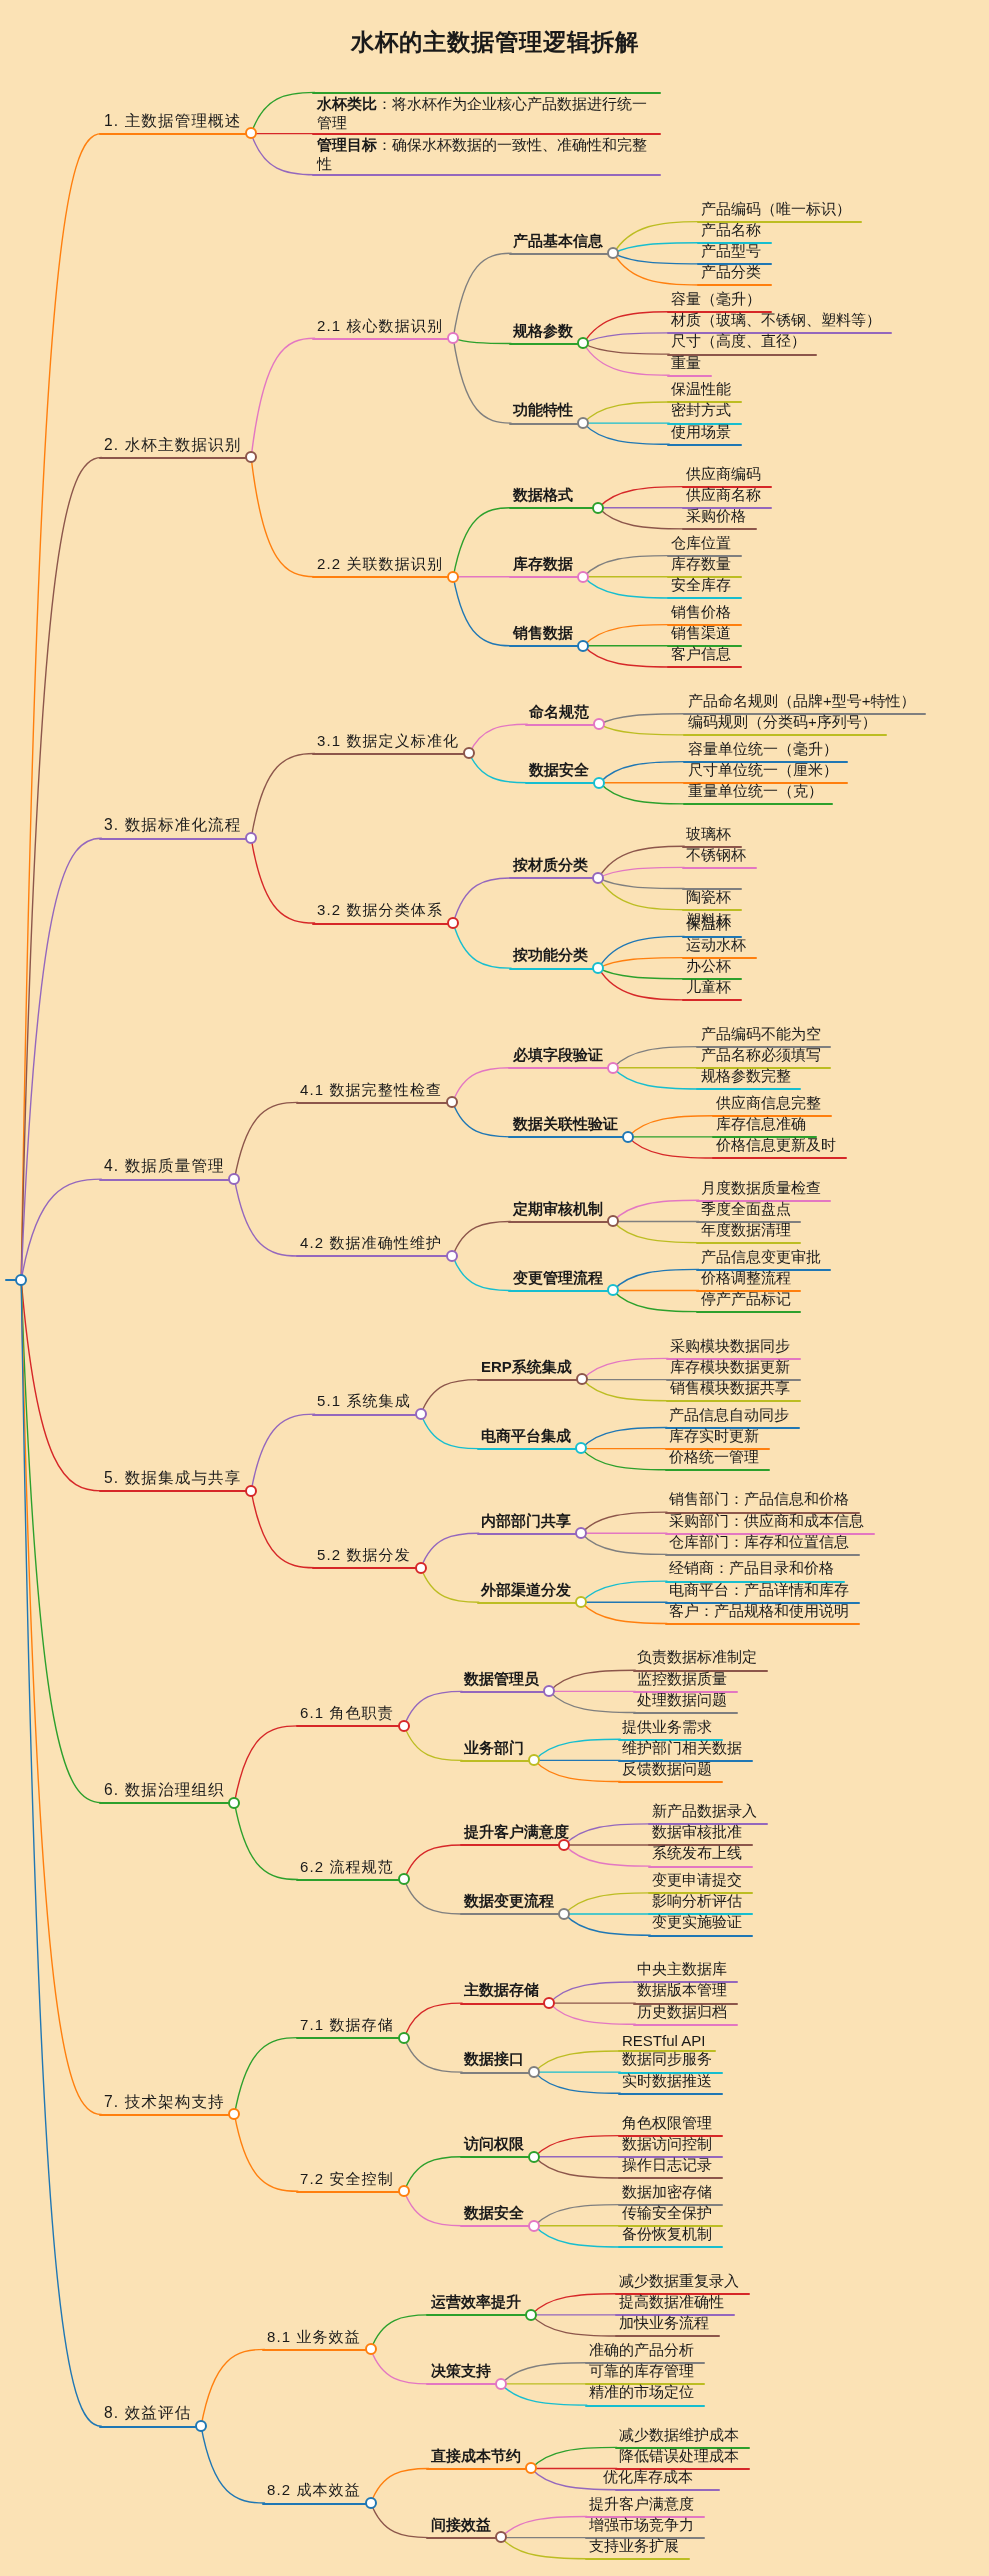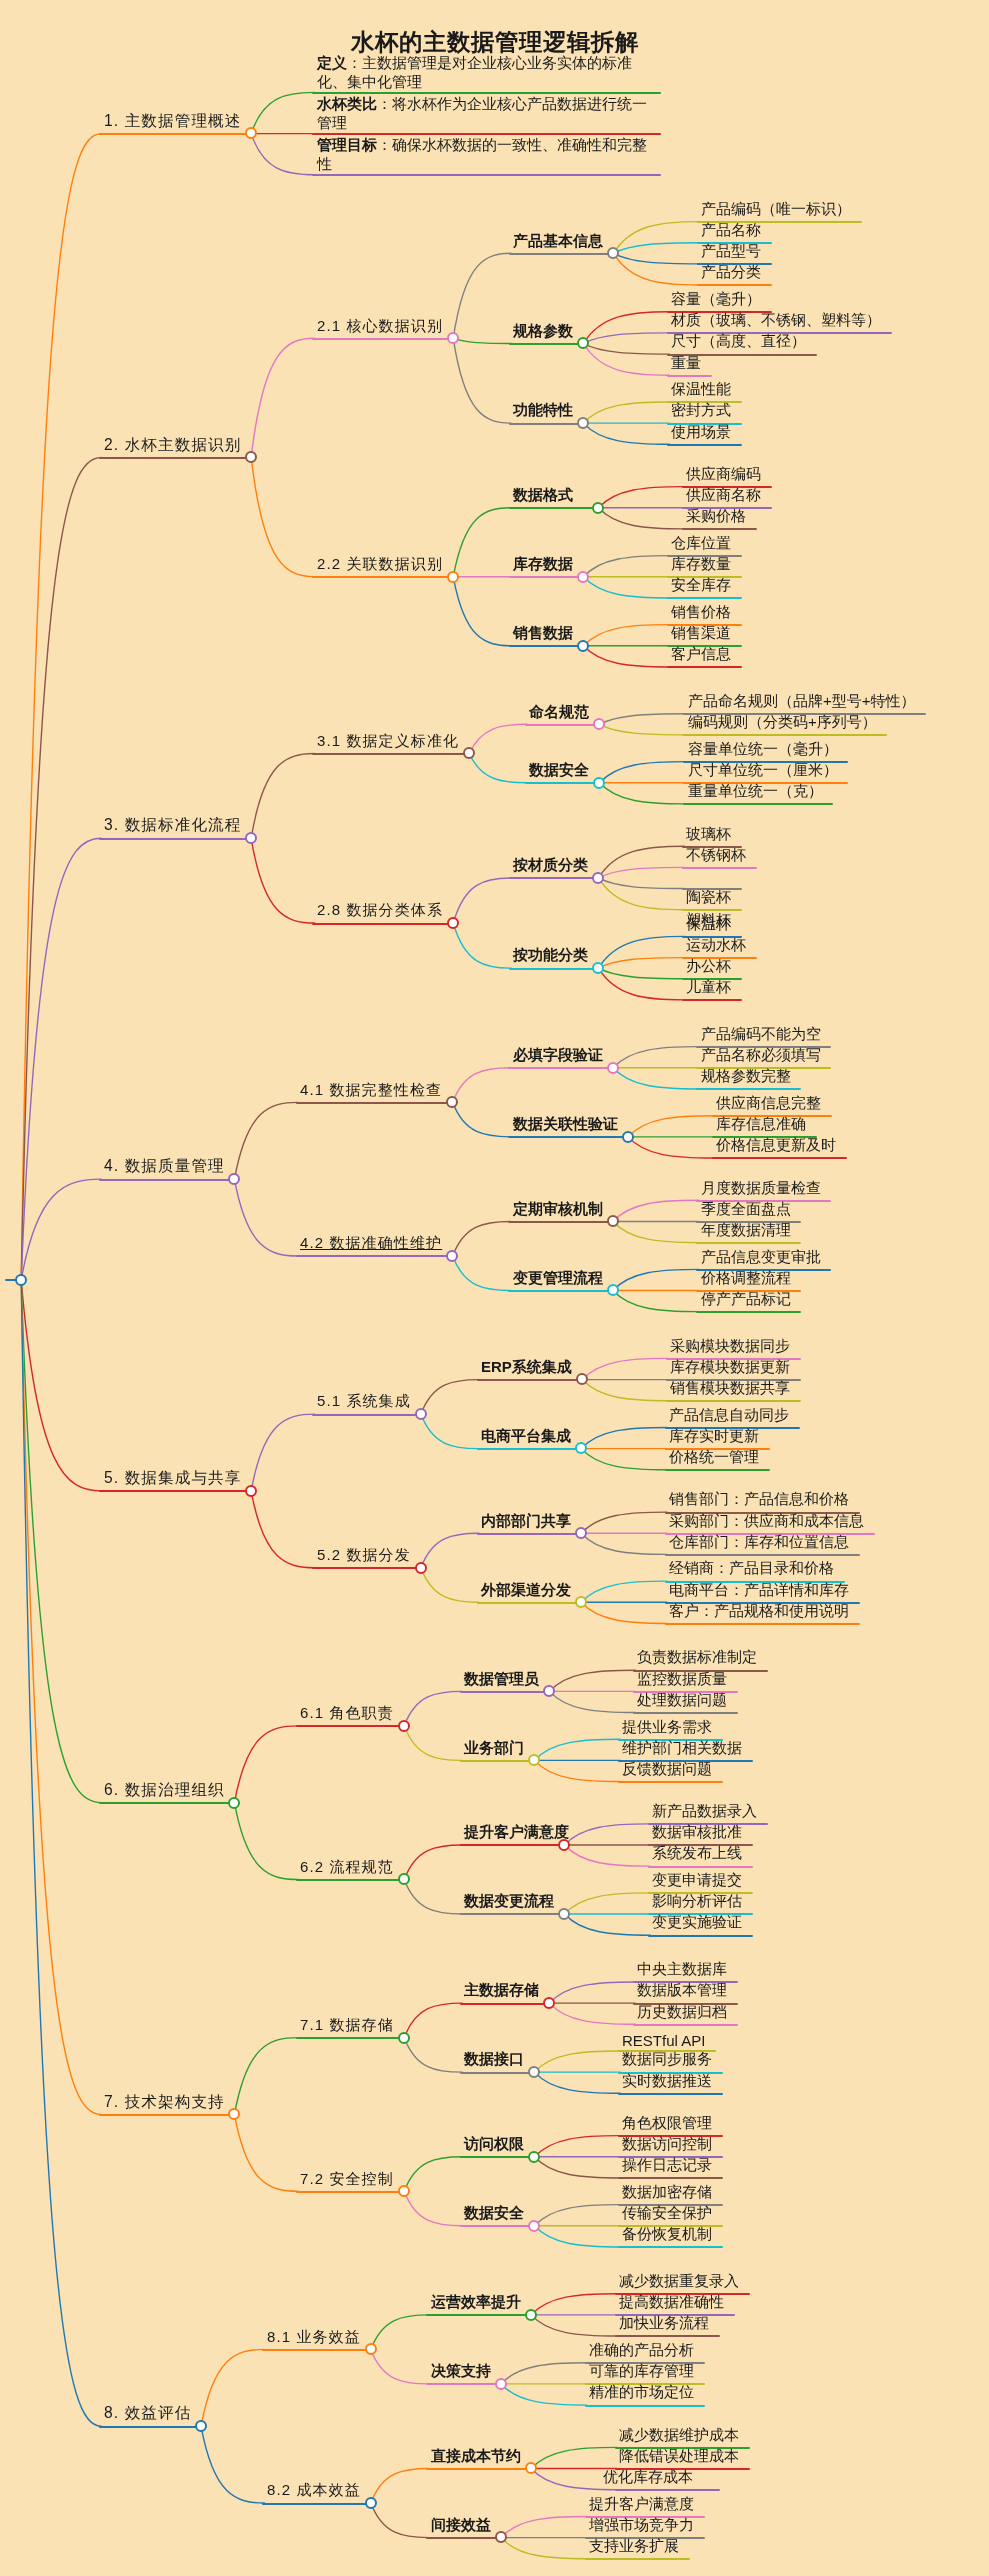--- a/index.html
+++ b/index.html
@@ -174,21 +174,20 @@
       <path d="M 900 4558 C 930.8 4558, 984.7 4558, 1054 4558" fill="none" stroke="#7f7f7f" stroke-width="2.5" stroke-linecap="round"></path>
       <path d="M 900 4558 C 930.8 4592.2, 984.7 4596, 1054 4596" fill="none" stroke="#bcbd22" stroke-width="2.5" stroke-linecap="round"></path>
     </svg>
 
 <div class="uline" style="left: 4.5px; top: 1279px; width: 16.7px; background: rgb(31, 119, 180);"></div>
     <div class="ncircle" style="left: 15px; top: 1274px; border-color: rgb(31, 119, 180); background: rgb(255, 255, 255);"></div>
     <div class="uline" style="left: 99px; top: 133px; width: 152px; background: rgb(255, 127, 14);"></div>
     <div class="nlabel lvl1" style="left: 104px; top: 111px;">1. 主数据管理概述</div>
     <div class="ncircle" style="left: 245px; top: 127px; border-color: rgb(255, 127, 14); background: rgb(255, 255, 255);"></div>
     <div class="uline" style="left: 312px; top: 92px; width: 349px; background: rgb(44, 160, 44);"></div>
-    <div class="nlabel leaf wrap" style="left: 317px; top: 53px;"><b>定义</b><span>：主数据管理是对企业核心业务实体的标准化、集中化管理</span></div>
     <div class="uline" style="left: 312px; top: 133px; width: 349px; background: rgb(214, 39, 40);"></div>
     <div class="nlabel leaf wrap" style="left: 317px; top: 94px;"><b>水杯类比</b><span>：将水杯作为企业核心产品数据进行统一管理</span></div>
     <div class="uline" style="left: 312px; top: 174px; width: 349px; background: rgb(148, 103, 189);"></div>
     <div class="nlabel leaf wrap" style="left: 317px; top: 135px;"><b>管理目标</b><span>：确保水杯数据的一致性、准确性和完整性</span></div>
     <div class="uline" style="left: 99px; top: 457px; width: 152px; background: rgb(140, 86, 75);"></div>
     <div class="nlabel lvl1" style="left: 104px; top: 435px;">2. 水杯主数据识别</div>
     <div class="ncircle" style="left: 245px; top: 451px; border-color: rgb(140, 86, 75); background: rgb(255, 255, 255);"></div>
     <div class="uline" style="left: 312px; top: 338px; width: 141px; background: rgb(227, 119, 194);"></div>
     <div class="nlabel lvl2" style="left: 317px; top: 317px;">2.1 核心数据识别</div>
     <div class="ncircle" style="left: 447px; top: 332px; border-color: rgb(227, 119, 194); background: rgb(255, 255, 255);"></div>
@@ -269,21 +268,21 @@
     <div class="uline" style="left: 525px; top: 782px; width: 75px; background: rgb(23, 190, 207);"></div>
     <div class="nlabel lvl3" style="left: 529px; top: 761px;">数据安全</div>
     <div class="ncircle" style="left: 593px; top: 777px; border-color: rgb(23, 190, 207); background: rgb(255, 255, 255);"></div>
     <div class="uline" style="left: 683px; top: 761px; width: 165px; background: rgb(31, 119, 180);"></div>
     <div class="nlabel leaf" style="left: 688px; top: 740px;">容量单位统一（毫升）</div>
     <div class="uline" style="left: 683px; top: 782px; width: 165px; background: rgb(255, 127, 14);"></div>
     <div class="nlabel leaf" style="left: 688px; top: 761px;">尺寸单位统一（厘米）</div>
     <div class="uline" style="left: 683px; top: 803px; width: 150px; background: rgb(44, 160, 44);"></div>
     <div class="nlabel leaf" style="left: 688px; top: 782px;">重量单位统一（克）</div>
     <div class="uline" style="left: 312px; top: 923px; width: 141px; background: rgb(214, 39, 40);"></div>
-    <div class="nlabel lvl2" style="left: 317px; top: 901px;">2.8 数据分类体系</div>
+    <div class="nlabel lvl2" style="left: 317px; top: 901px;">3.2 数据分类体系</div>
     <div class="ncircle" style="left: 447px; top: 917px; border-color: rgb(214, 39, 40); background: rgb(255, 255, 255);"></div>
     <div class="uline" style="left: 509px; top: 877px; width: 90px; background: rgb(148, 103, 189);"></div>
     <div class="nlabel lvl3" style="left: 513px; top: 856px;">按材质分类</div>
     <div class="ncircle" style="left: 592px; top: 872px; border-color: rgb(148, 103, 189); background: rgb(255, 255, 255);"></div>
     <div class="uline" style="left: 682px; top: 846px; width: 60px; background: rgb(140, 86, 75);"></div>
     <div class="nlabel leaf" style="left: 686px; top: 825px;">玻璃杯</div>
     <div class="uline" style="left: 682px; top: 867px; width: 75px; background: rgb(227, 119, 194);"></div>
     <div class="nlabel leaf" style="left: 686px; top: 846px;">不锈钢杯</div>
     <div class="uline" style="left: 682px; top: 888px; width: 60px; background: rgb(127, 127, 127);"></div>
     <div class="nlabel leaf" style="left: 686px; top: 867px; margin-top: 44px;">塑料杯</div>
@@ -318,21 +317,21 @@
     <div class="uline" style="left: 508px; top: 1136px; width: 120px; background: rgb(31, 119, 180);"></div>
     <div class="nlabel lvl3" style="left: 513px; top: 1115px;">数据关联性验证</div>
     <div class="ncircle" style="left: 622px; top: 1131px; border-color: rgb(31, 119, 180); background: rgb(255, 255, 255);"></div>
     <div class="uline" style="left: 712px; top: 1115px; width: 120px; background: rgb(255, 127, 14);"></div>
     <div class="nlabel leaf" style="left: 716px; top: 1094px;">供应商信息完整</div>
     <div class="uline" style="left: 712px; top: 1136px; width: 105px; background: rgb(44, 160, 44);"></div>
     <div class="nlabel leaf" style="left: 716px; top: 1115px;">库存信息准确</div>
     <div class="uline" style="left: 712px; top: 1157px; width: 135px; background: rgb(214, 39, 40);"></div>
     <div class="nlabel leaf" style="left: 716px; top: 1136px;">价格信息更新及时</div>
     <div class="uline" style="left: 296px; top: 1255px; width: 157px; background: rgb(148, 103, 189);"></div>
-    <div class="nlabel lvl2" style="left: 300px; top: 1234px; text-decoration: underline;">4.2 数据准确性维护</div>
+    <div class="nlabel lvl2" style="left: 300px; top: 1234px;">4.2 数据准确性维护</div>
     <div class="ncircle" style="left: 446px; top: 1250px; border-color: rgb(148, 103, 189); background: rgb(255, 255, 255);"></div>
     <div class="uline" style="left: 508px; top: 1221px; width: 105px; background: rgb(140, 86, 75);"></div>
     <div class="nlabel lvl3" style="left: 513px; top: 1200px;">定期审核机制</div>
     <div class="ncircle" style="left: 607px; top: 1215px; border-color: rgb(140, 86, 75); background: rgb(255, 255, 255);"></div>
     <div class="uline" style="left: 696px; top: 1200px; width: 135px; background: rgb(227, 119, 194);"></div>
     <div class="nlabel leaf" style="left: 701px; top: 1179px;">月度数据质量检查</div>
     <div class="uline" style="left: 696px; top: 1221px; width: 105px; background: rgb(127, 127, 127);"></div>
     <div class="nlabel leaf" style="left: 701px; top: 1200px;">季度全面盘点</div>
     <div class="uline" style="left: 696px; top: 1242px; width: 105px; background: rgb(188, 189, 34);"></div>
     <div class="nlabel leaf" style="left: 701px; top: 1221px;">年度数据清理</div>

